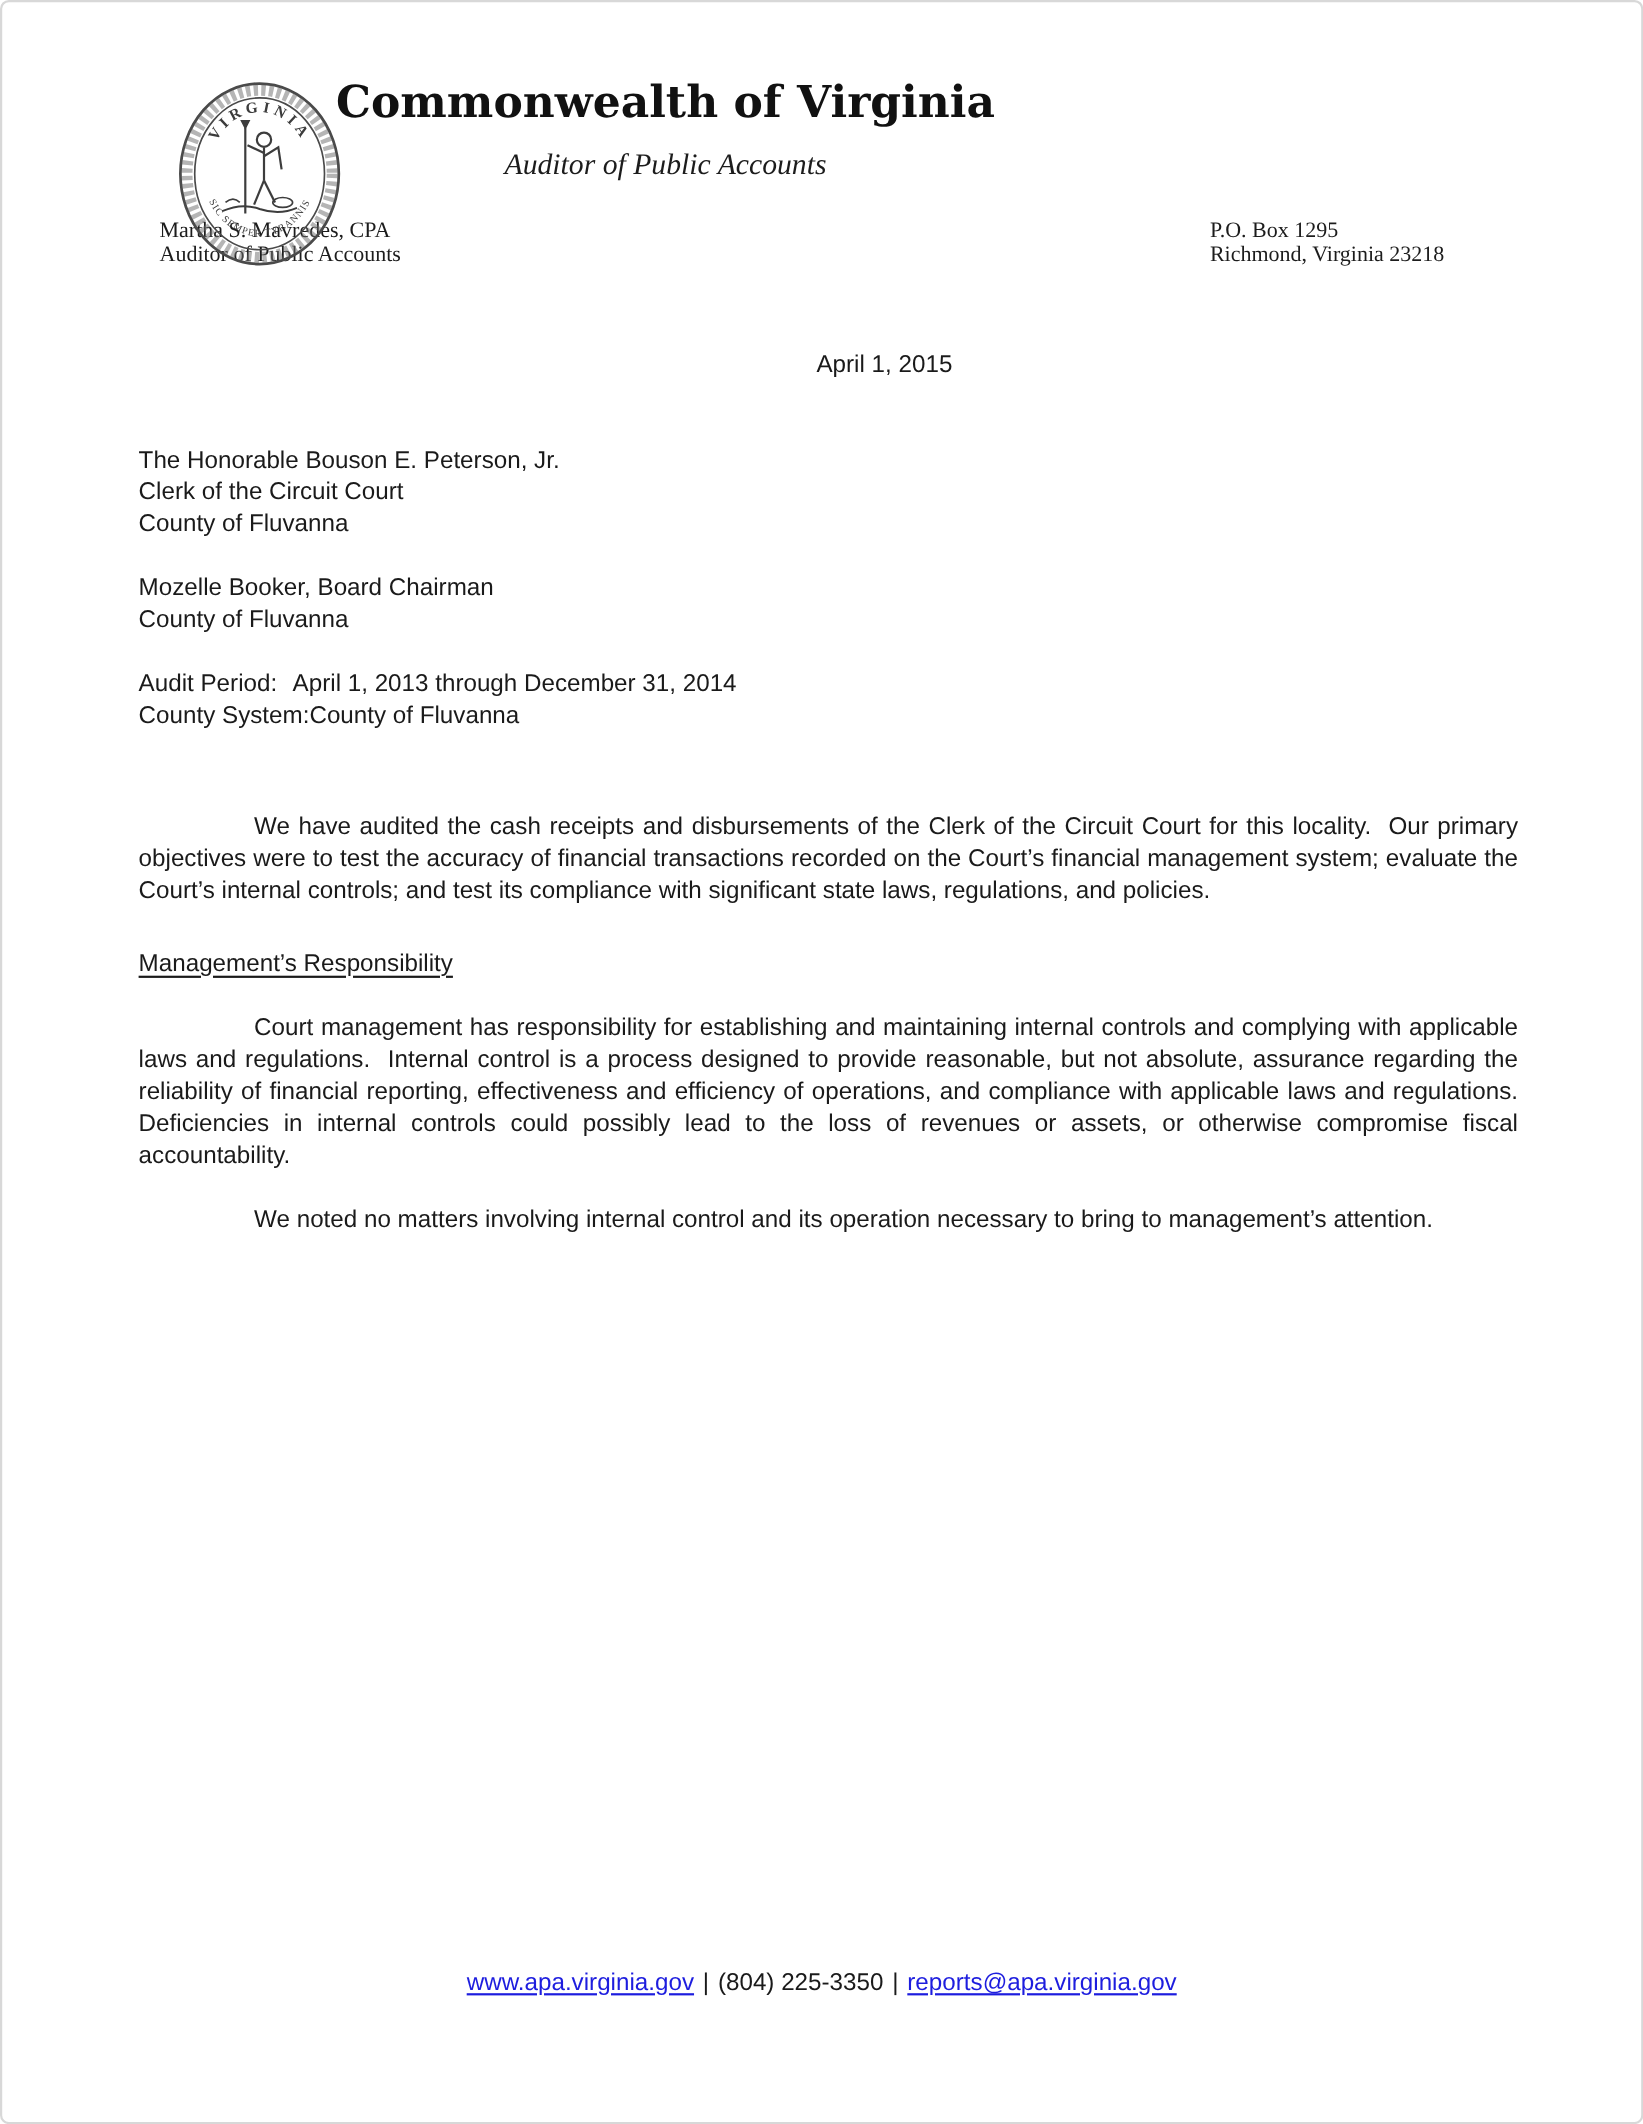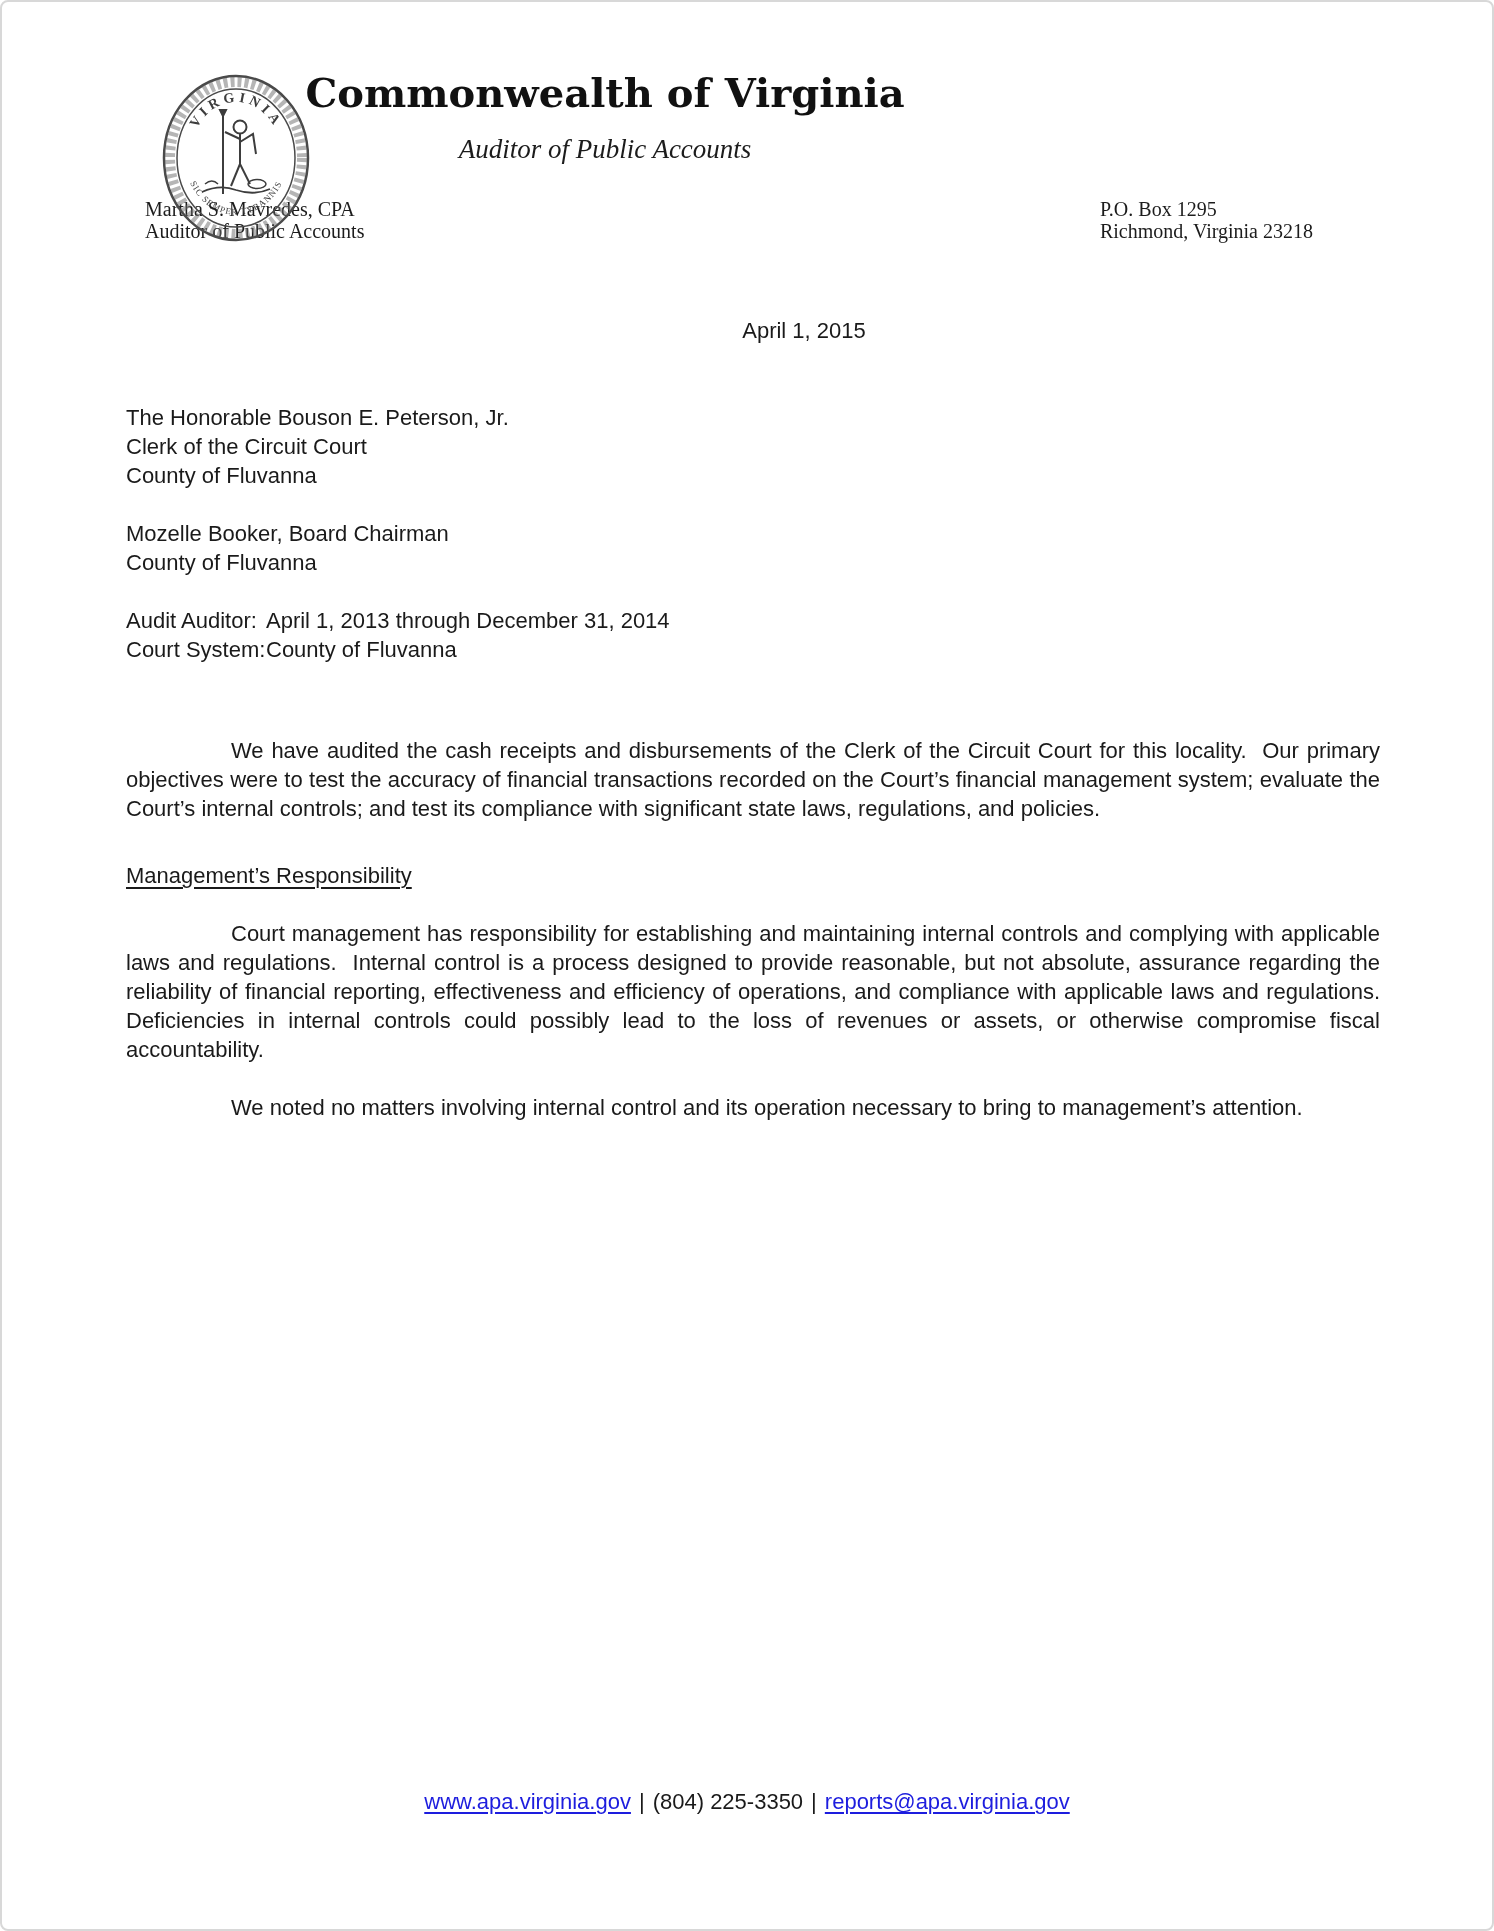--- a/index.html
+++ b/index.html
@@ -162,24 +162,24 @@
       <div>County of Fluvanna</div>
     </div>
 
     <div class="recipient-block">
       <div>Mozelle Booker, Board Chairman</div>
       <div>County of Fluvanna</div>
     </div>
 
     <div class="reference-block">
       <div>
-        <span class="ref-label">Audit Auditor:</span><span>April 1, 2013 through December 31, 2014</span>
+        <span class="ref-label">Audit Period:</span><span>April 1, 2013 through December 31, 2014</span>
       </div>
       <div>
-        <span class="ref-label">Court System:</span><span>County of Fluvanna</span>
+        <span class="ref-label">County System:</span><span>County of Fluvanna</span>
       </div>
     </div>
 
     <p class="body-para first">We have audited the cash receipts and disbursements of the Clerk of the Circuit Court for this locality.  Our primary objectives were to test the accuracy of financial transactions recorded on the Court’s financial management system; evaluate the Court’s internal controls; and test its compliance with significant state laws, regulations, and policies.</p>
 
     <h2 class="section-heading">Management’s Responsibility</h2>
 
     <p class="body-para">Court management has responsibility for establishing and maintaining internal controls and complying with applicable laws and regulations.  Internal control is a process designed to provide reasonable, but not absolute, assurance regarding the reliability of financial reporting, effectiveness and efficiency of operations, and compliance with applicable laws and regulations.  Deficiencies in internal controls could possibly lead to the loss of revenues or assets, or otherwise compromise fiscal accountability.</p>
     <p class="body-para">We noted no matters involving internal control and its operation necessary to bring to management’s attention.</p>
 

